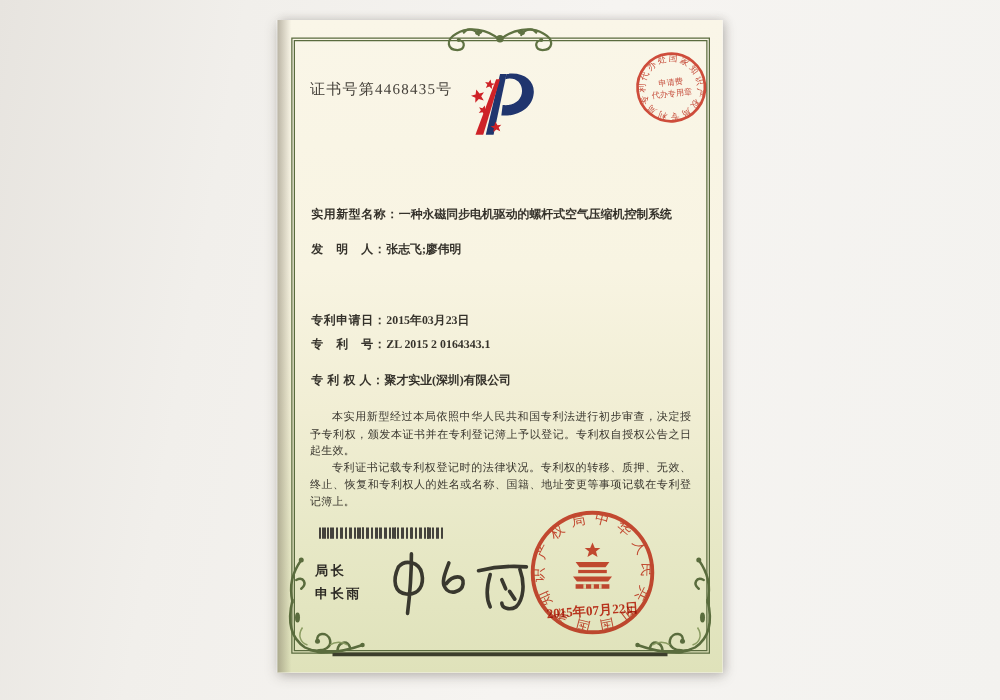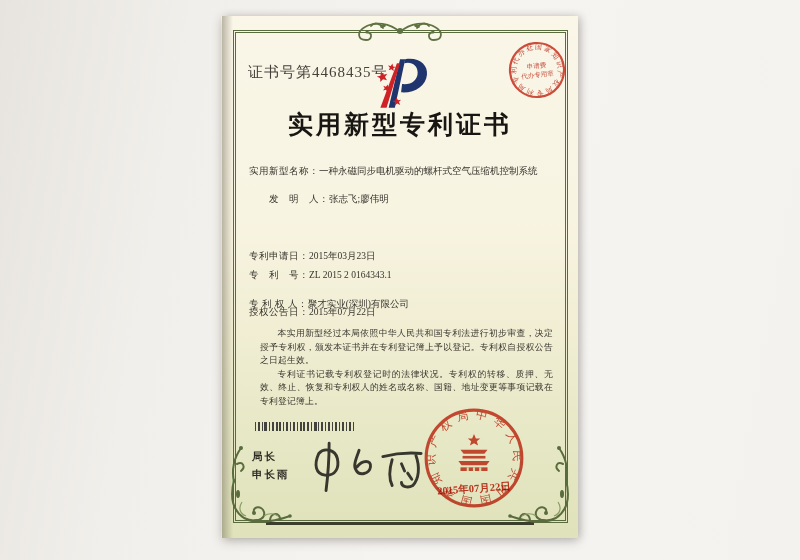--- a/index.html
+++ b/index.html
@@ -10,27 +10,27 @@
   
   .paper{position:absolute;left:222px;top:16px;width:356px;height:522px;
     background:linear-gradient(180deg,#faf6e8 0%,#f8f4e2 38%,#f1eed4 60%,#e7e8c6 80%,#dfe2ba 100%);
     box-shadow:0 3px 10px rgba(60,55,45,.28),-1px 0 0 rgba(255,255,255,.65),3px 0 7px rgba(60,55,45,.15);}
   .paper::before{content:"";position:absolute;left:0;top:0;bottom:0;width:11px;
     background:linear-gradient(90deg,rgba(110,102,84,.45),rgba(110,102,84,0));pointer-events:none;}
   .frame{position:absolute;left:11px;top:14px;right:10px;bottom:15px;
     border:3px double #5a6b3e;}
   .bottom-rule{position:absolute;left:44px;right:44px;bottom:13px;height:3px;background:#3c3e2c;}
   .abs{position:absolute;}
-  .cert-no{left:26px;top:47px;font-size:15px;letter-spacing:1px;color:#45413a;}
+  .cert-no{left:26px;top:47px;font-size:12px;letter-spacing:1px;color:#45413a;}
   .title{left:0;right:0;top:92px;text-align:center;font-size:25px;font-weight:bold;
     letter-spacing:3px;color:#181613;}
-  .field{left:27px;right:22px;font-size:9.5px;color:#35322b;white-space:nowrap;}
+  .field{left:27px;right:22px;font-size:9.5px;color:#35322b;white-space:nowrap;font-weight:bold;}
   .field .lab{letter-spacing:.5px;}
   .paras{left:26px;right:25px;top:311px;font-size:8.8px;line-height:13.6px;
-    color:#3a372f;text-align:justify;letter-spacing:.2px;margin-left:12px;}
+    color:#3a372f;text-align:justify;letter-spacing:.2px;}
   .paras p{margin:0;text-indent:2em;}
   .barcode{left:33px;top:406px;width:100px;height:9px;
     background:
       repeating-linear-gradient(90deg,#44423c 0 1.5px,transparent 1.5px 3px,#44423c 3px 5.5px,transparent 5.5px 7px),
       repeating-linear-gradient(90deg,transparent 0 9px,#44423c 9px 10px,transparent 10px 13px);}
   .director{left:30px;font-size:10.5px;font-weight:bold;letter-spacing:2px;color:#2c2a24;}
   .sig{left:82px;top:423px;}
   .seal{mix-blend-mode:multiply;opacity:.92;}
   .seal-date{left:200px;top:466px;width:104px;text-align:center;font-size:10.5px;
     font-weight:bold;color:#cf3a26;transform:rotate(-4deg);mix-blend-mode:multiply;}
@@ -123,39 +123,35 @@
         <path id="ringSmall" d="M 32,11 a 21,21 0 1 1 -0.01,0" fill="none"></path>
       </defs>
       <circle cx="32" cy="32" r="27" fill="none" stroke="#cf4030" stroke-width="2.2"></circle>
       <text font-size="7" letter-spacing="1.8" fill="#c74333" font-family="Liberation Serif, DejaVu Serif, serif">
         <textPath href="#ringSmall" startOffset="0">国家知识产权局专利局专利代办处</textPath>
       </text>
       <text x="32" y="30" text-anchor="middle" font-size="6.5" fill="#c74333">申请费</text>
       <text x="32" y="39" text-anchor="middle" font-size="6.5" fill="#c74333">代办专用章</text>
     </svg>
 
-    <div class="abs title">实用新型专利证书</div>
 
     <div class="abs field" style="top:149px;">
       <span class="lab">实用新型名称：</span><span>一种永磁同步电机驱动的螺杆式空气压缩机控制系统</span>
     </div>
-    <div class="abs field" style="top:177px;margin-left:20px;">
+    <div class="abs field" style="top:177px;">
       <span class="lab">发　明　人：</span><span>张志飞;廖伟明</span>
     </div>
     <div class="abs field" style="top:205px;margin-top:48px;">
       <span class="lab">专　利　号：</span><span>ZL 2015 2 0164343.1</span>
     </div>
     <div class="abs field" style="top:234px;">
       <span class="lab">专利申请日：</span><span>2015年03月23日</span>
     </div>
     <div class="abs field" style="top:262px;margin-top:20px;">
       <span class="lab">专 利 权 人：</span><span>聚才实业(深圳)有限公司</span>
-    </div>
-    <div class="abs field" style="top:290px;">
-      <span class="lab">授权公告日：</span><span>2015年07月22日</span>
     </div>
 
     <div class="abs paras">
       <p>本实用新型经过本局依照中华人民共和国专利法进行初步审查，决定授予专利权，颁发本证书并在专利登记簿上予以登记。专利权自授权公告之日起生效。</p>
       <p>专利证书记载专利权登记时的法律状况。专利权的转移、质押、无效、终止、恢复和专利权人的姓名或名称、国籍、地址变更等事项记载在专利登记簿上。</p>
     </div>
 
     <div class="abs barcode"></div>
 
     <div class="abs director" style="top:434px;">局长</div>

